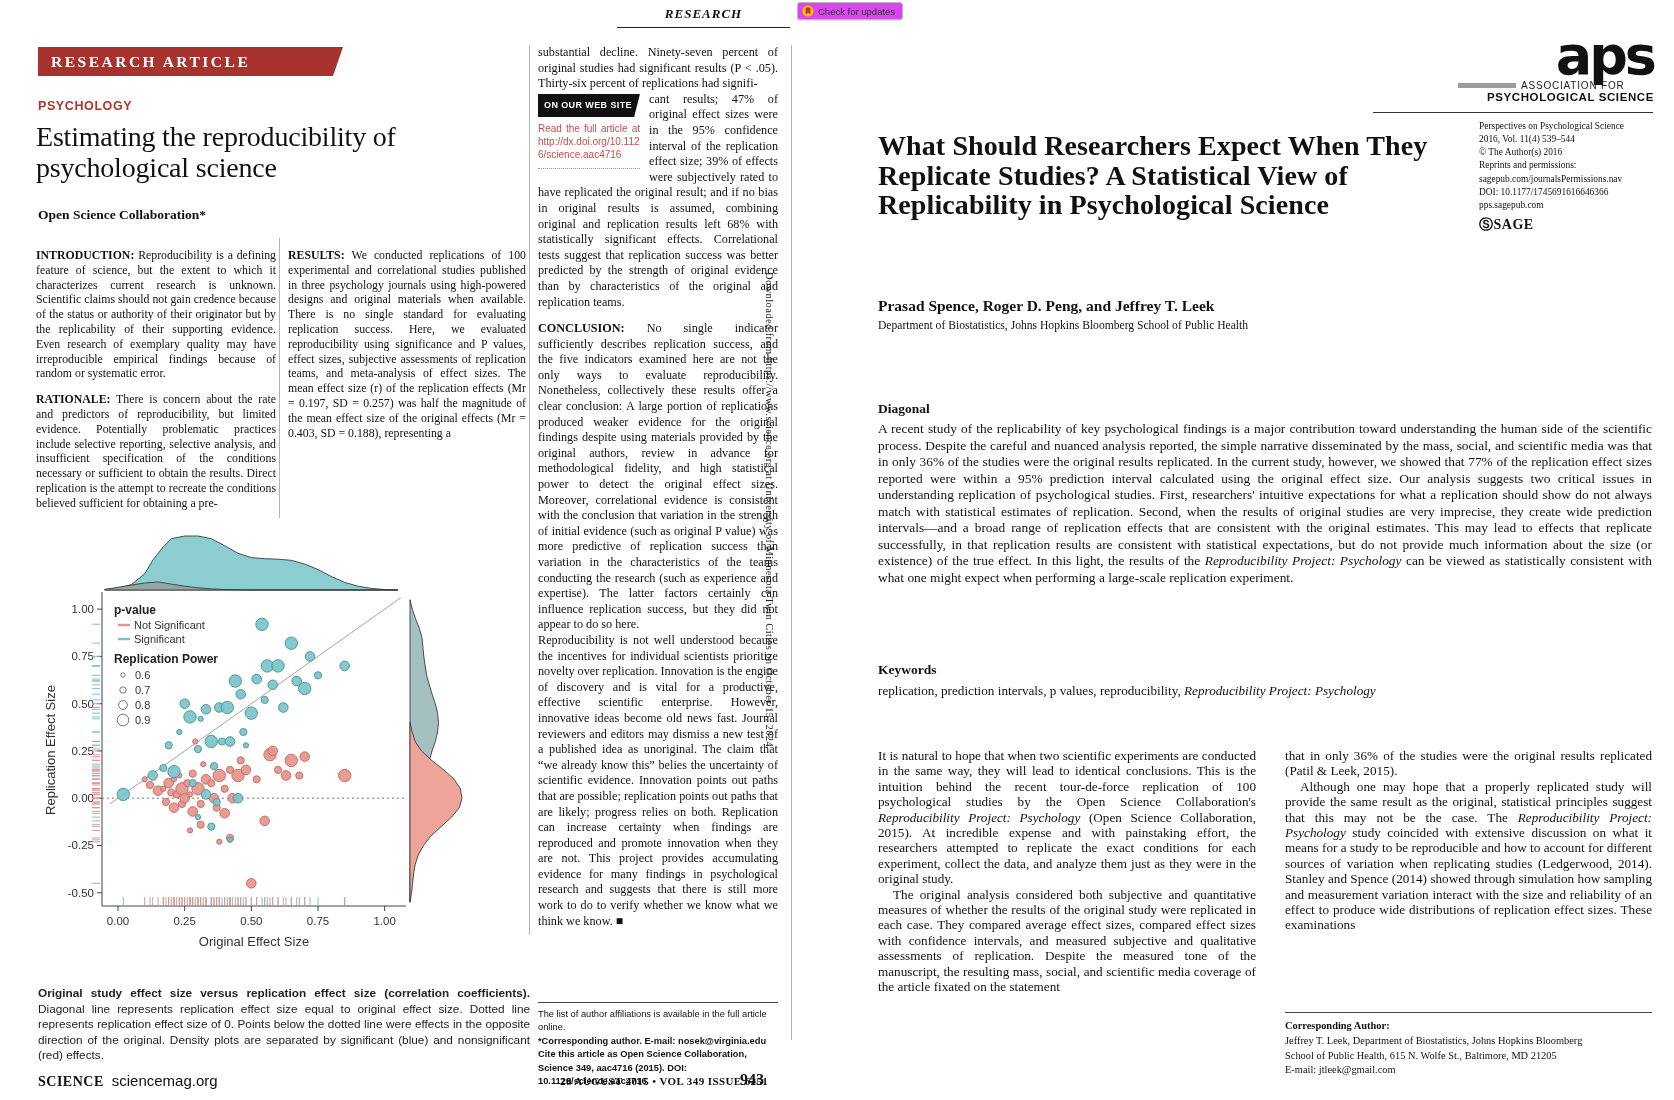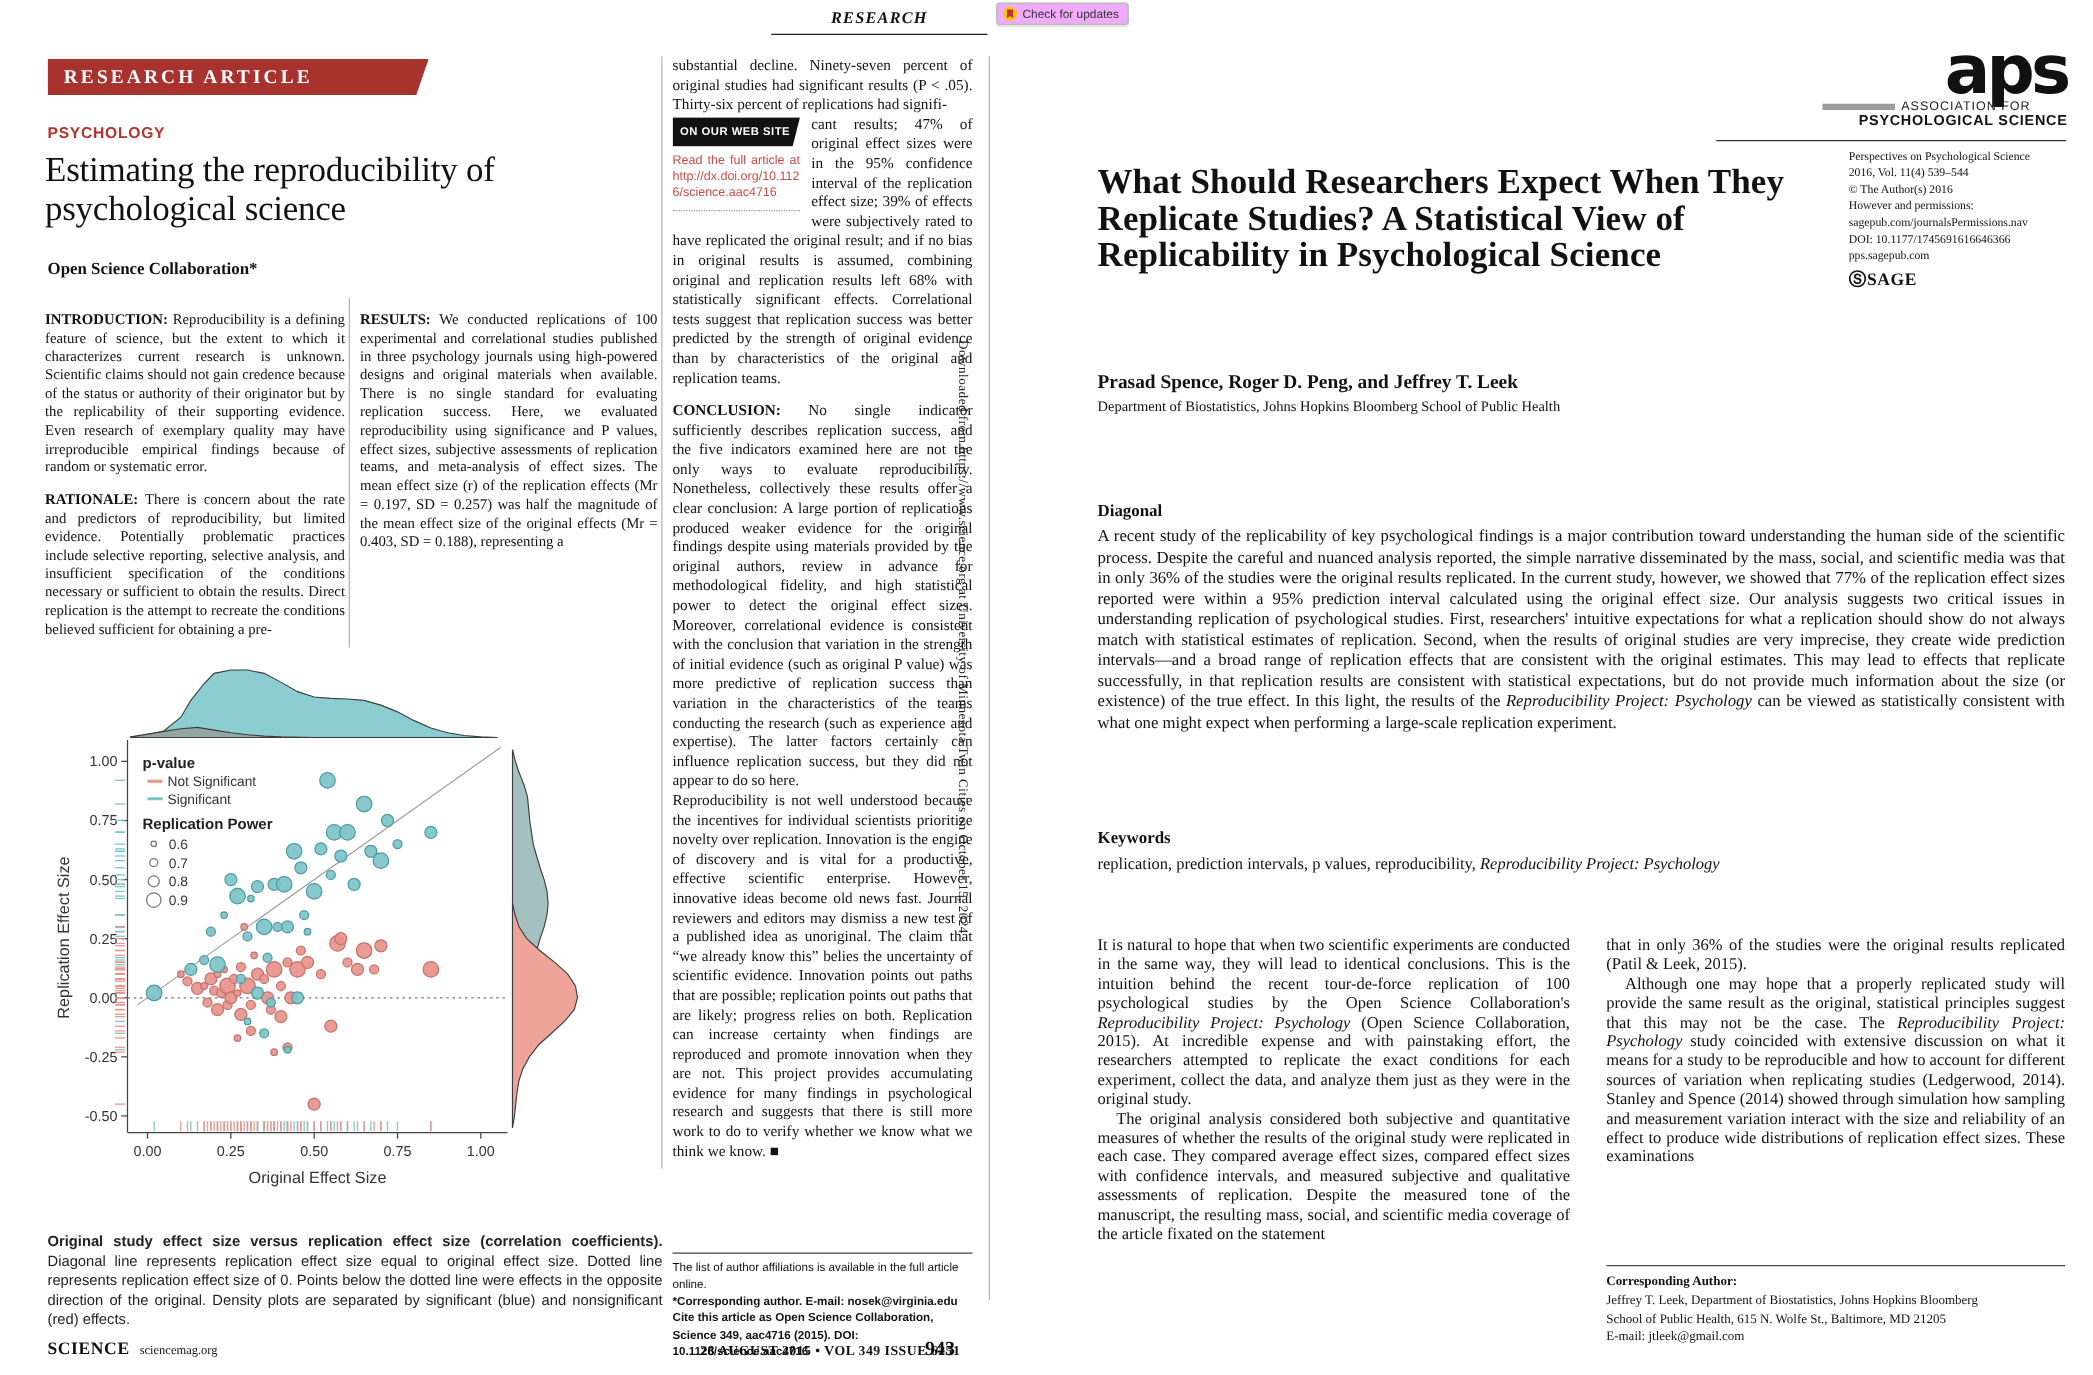--- a/index.html
+++ b/index.html
@@ -28,29 +28,29 @@
   .webbox .wb-body{color:#c0504a;font-size:10px;line-height:1.3;padding:5px 0 7px 0;
                    border-bottom:1px dotted #999;word-break:break-all;}
   .caption{font-family:"Liberation Sans","DejaVu Sans",sans-serif;font-size:11.8px;line-height:1.32;
            color:#222;text-align:justify;}
   .caption .lead{font-weight:bold;}
   .footnote{font-family:"Liberation Sans","DejaVu Sans",sans-serif;font-size:9.3px;line-height:1.45;
             border-top:1px solid #444;padding-top:5px;color:#111;}
   .footnote .b{font-weight:bold;}
   .lp-footer{font-size:11px;}
   .lp-footer .brand{font-weight:bold;font-size:14px;letter-spacing:.5px;}
-  .lp-footer .site{font-family:Liberation Serif, serif;font-size:10px;margin-left:8px;}
+  .lp-footer .site{font-family:Liberation Sans, sans-serif;font-size:15px;margin-left:8px;}
   .issue{font-weight:bold;font-size:11px;letter-spacing:.4px;}
   .pageno{font-weight:bold;font-size:16px;}
 
   
   .download-strip{writing-mode:vertical-rl;font-size:10.5px;letter-spacing:.4px;color:#222;white-space:nowrap;}
 
   
-  .badge{display:flex;align-items:center;gap:4px;background:#f0abfc;border:1px solid #b9b9b4;
+  .badge{display:flex;align-items:center;gap:4px;background:#d946ef;border:1px solid #b9b9b4;
          border-radius:3px;padding:2px 7px 2px 4px;font-family:"Liberation Sans","DejaVu Sans",sans-serif;
          font-size:9.5px;color:#333;box-shadow:0 1px 1px rgba(0,0,0,.12);}
   .aps-word{font-family:"DejaVu Sans","Liberation Sans",sans-serif;font-weight:800;font-size:54px;
             line-height:.82;letter-spacing:-3px;text-align:right;}
   .aps-assoc{display:flex;align-items:center;justify-content:flex-start;gap:5px;
              font-family:"Liberation Sans","DejaVu Sans",sans-serif;font-size:10px;letter-spacing:.8px;color:#222;margin-top:2px;}
   .aps-assoc .bar{display:inline-block;width:58px;height:5px;background:#9c9c9c;}
   .aps-org{font-family:"Liberation Sans","DejaVu Sans",sans-serif;font-weight:bold;font-size:11.5px;
            letter-spacing:.6px;text-align:right;}
   .jinfo{font-size:9.4px;line-height:1.4;color:#111;}
@@ -481,21 +481,21 @@
     <div class="aps-org">PSYCHOLOGICAL SCIENCE</div>
   </div>
 
   <div class="abs hline" style="left:1373px;top:112px;width:280px;"></div>
 
   <div class="abs jinfo" style="left:1479px;top:120px;width:176px;">
     <div>
       <div>Perspectives on Psychological Science</div>
         <div>2016, Vol. 11(4) 539–544</div>
         <div>© The Author(s) 2016</div>
-        <div>However and permissions:</div>
+        <div>Reprints and permissions:</div>
         <div>sagepub.com/journalsPermissions.nav</div>
         <div>DOI: 10.1177/1745691616646366</div>
         <div>pps.sagepub.com</div>
     </div>
     <div class="sage">ⓈSAGE</div>
   </div>
 
   <div class="abs rp-title" style="left:878px;top:131px;width:560px;">What Should Researchers Expect When They Replicate Studies? A Statistical View of Replicability in Psychological Science</div>
 
   <div class="abs rp-authors" style="left:878px;top:297px;">Prasad Spence, Roger D. Peng, and Jeffrey T. Leek</div>

